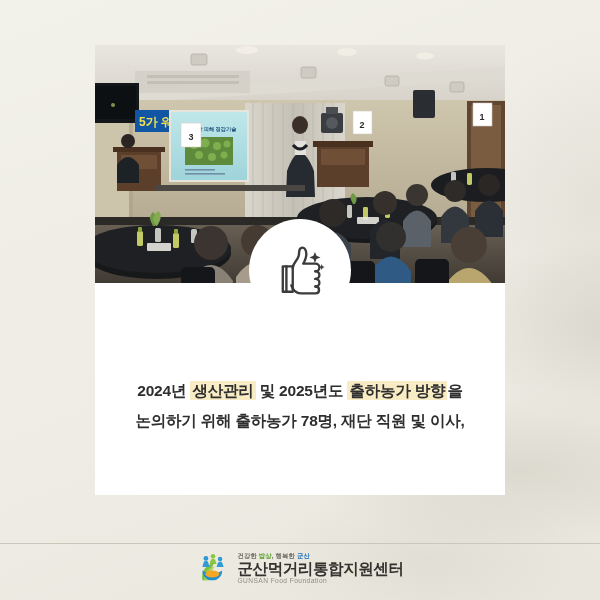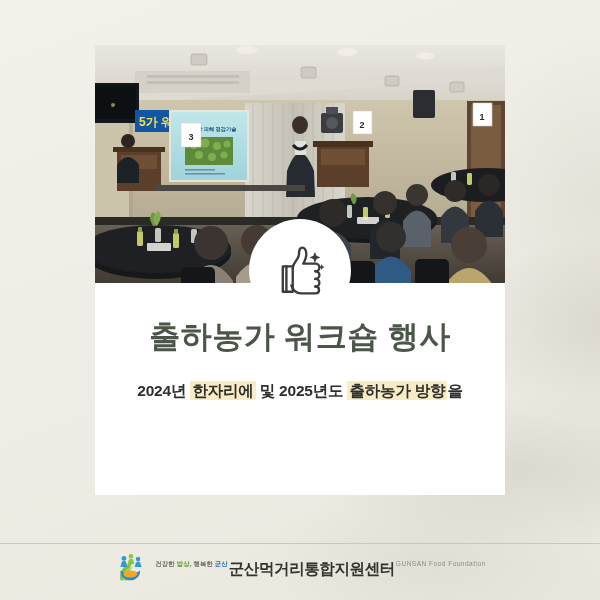--- a/index.html
+++ b/index.html
@@ -97,21 +97,21 @@
     left:0; right:0; top:546px;
     height:46px;
     display:flex;
     align-items:center;
     justify-content:center;
     gap:7px;
   }
   .logo-mark { width:34px; height:34px; flex:0 0 auto; }
   .logo-mark svg { display:block; width:34px; height:34px; }
 
-  .logo-text { display:flex; flex-direction:row; gap:1px; }
+  .logo-text { display:flex; flex-direction:column; gap:1px; }
 
   .tagline {
     font-size:6.4px;
     font-weight:700;
     color:#6d6a60;
     letter-spacing:.1px;
     line-height:1;
   }
 
   .org-name {
@@ -317,24 +317,24 @@
       <rect x="86" y="222" width="34" height="23" rx="5" fill="#14161a"></rect>
       <rect x="200" y="226" width="36" height="19" rx="5" fill="#14161a"></rect>
       <rect x="246" y="216" width="34" height="29" rx="5" fill="#14161a"></rect>
       <rect x="320" y="214" width="34" height="31" rx="5" fill="#14161a"></rect>
     </g>
   </svg>
 </div>
 
 <div class="card">
 
-  <div class="title">출하농가 워크숍 행사</div>
 
   <div class="body">
-    <span class="line"><span>2024년 </span><span class="hl">한자리에</span><span> 및 2025년도 </span><span class="hl">출하농가 방향</span><span>을</span></span>
+    <span class="line"><span>2024년 </span><span class="hl">생산관리</span><span> 및 2025년도 </span><span class="hl">출하농가 방향</span><span>을</span></span>
+    <span class="line"><span>논의하기 위해 출하농가 78명, 재단 직원 및 이사,</span></span>
   </div>
 
 </div>
 
 <div class="medallion">
   <svg viewBox="0 0 64 64">
     <g fill="none" stroke="#3b3b3b" stroke-width="2.6" stroke-linejoin="round" stroke-linecap="round">
       <path d="M24 30 c0 -6 5 -8 6.5 -13.5 C31.6 12.6 30 8.5 33.5 7.5 c3.4 -1 5.5 2.6 5.5 7 0 4.2 -1.8 7.5 -3.4 10.5 l13.4 0 c2.6 0 4.4 1.9 4.4 4.2 0 2.3 -1.8 4.2 -4.4 4.2"></path>
       <path d="M49 33.4 c2.6 0 4.4 1.9 4.4 4.2 0 2.3 -1.8 4.2 -4.4 4.2"></path>
       <path d="M49 41.8 c2.6 0 4.4 1.9 4.4 4.2 0 2.3 -1.8 4.2 -4.4 4.2"></path>

